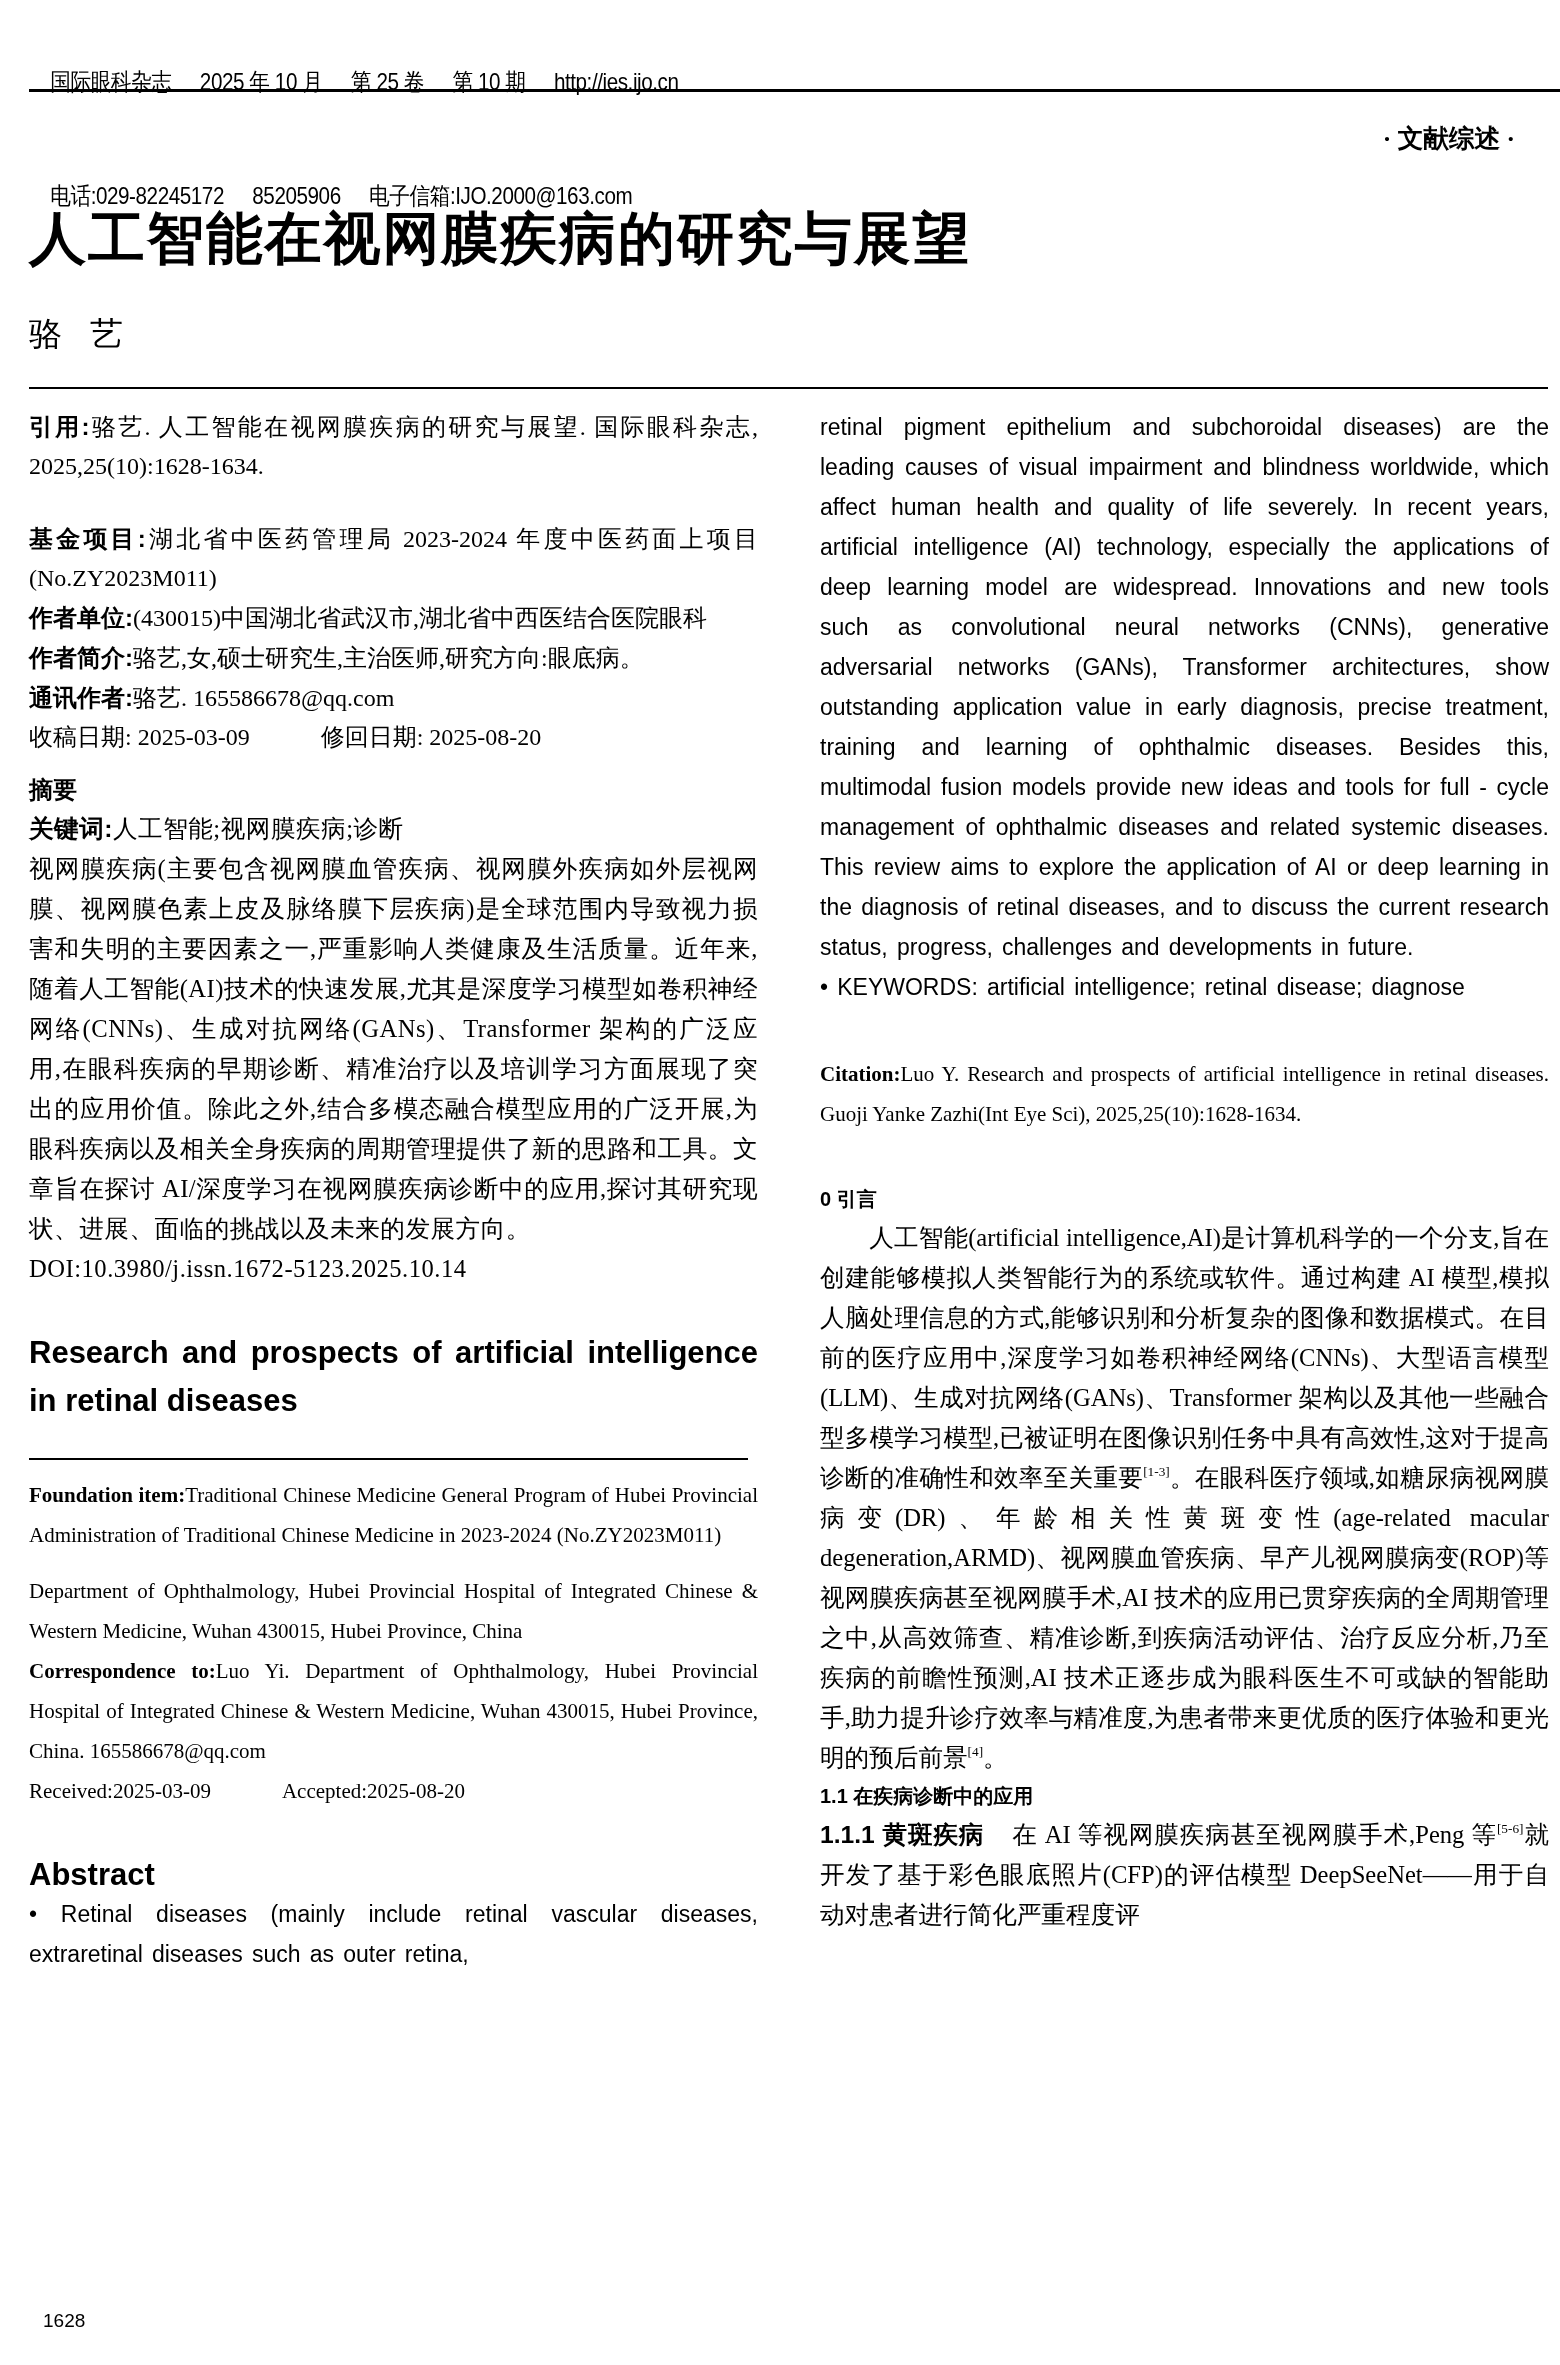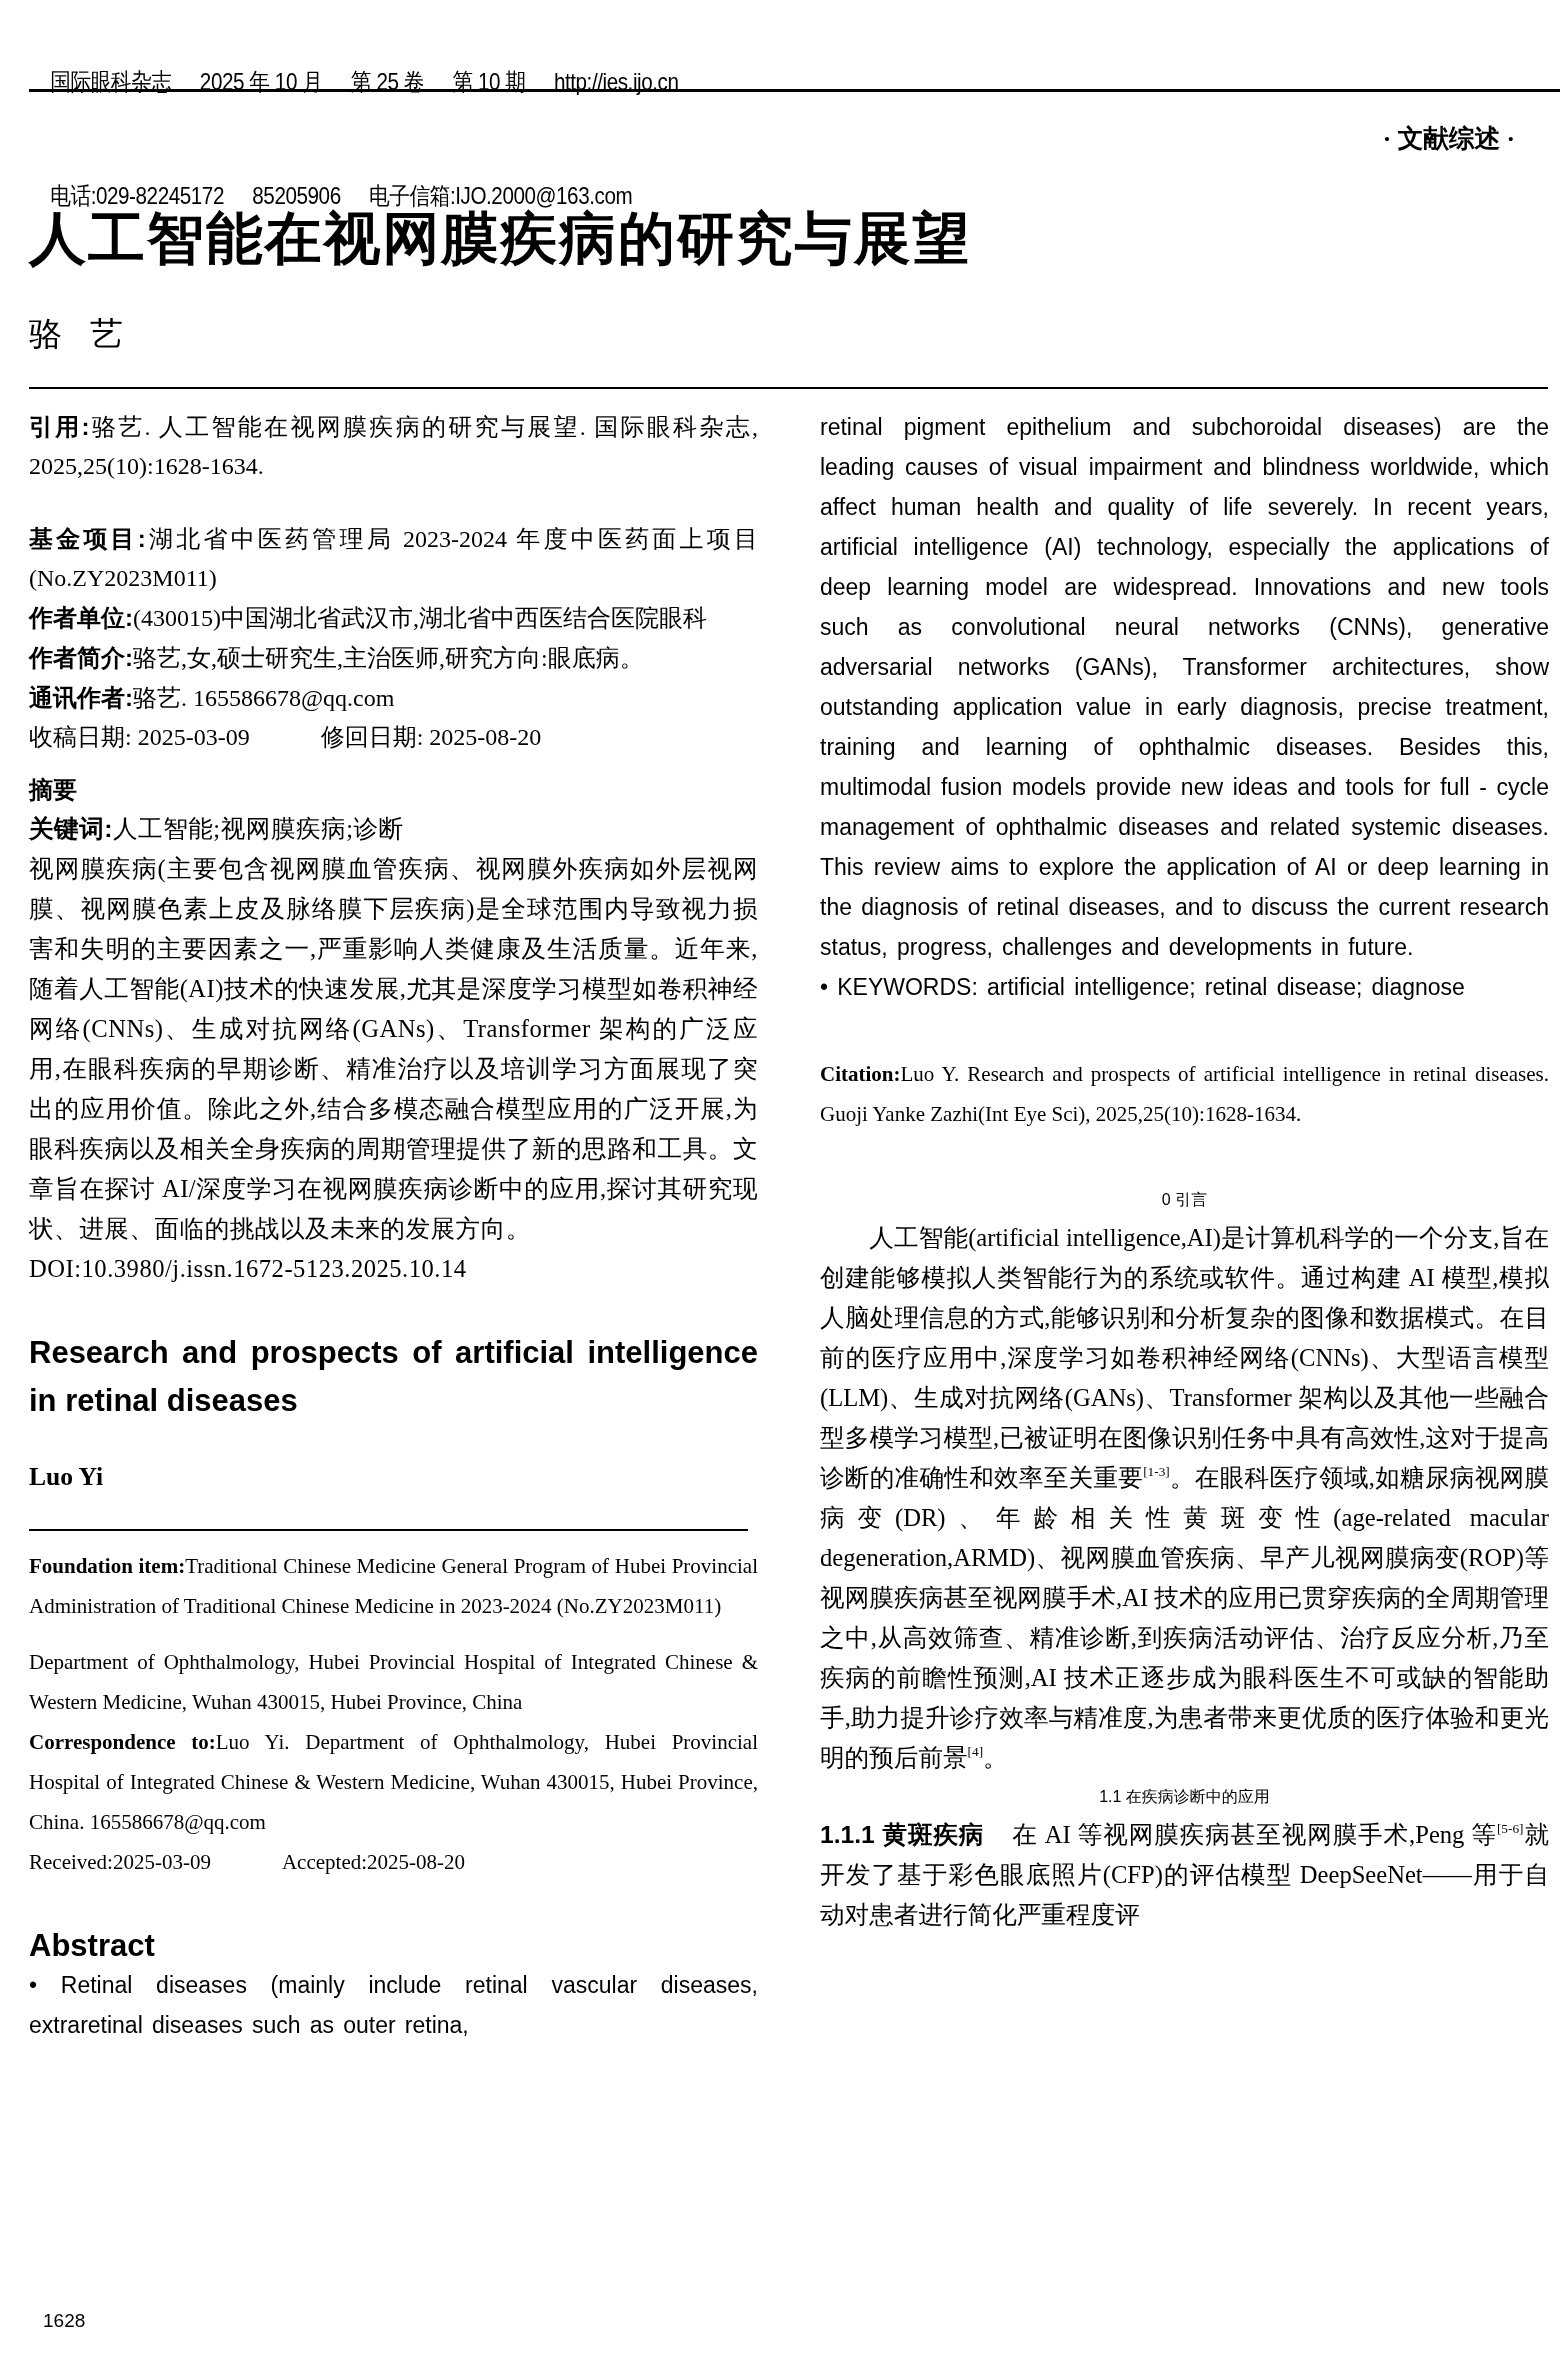--- a/index.html
+++ b/index.html
@@ -41,21 +41,21 @@
   .en-meta b { font-weight: bold; }
 
   .abstract-title { font-size: 31px; font-weight: bold; margin-top: 45px; line-height: 38px; }
   .abstract-body { font-size: 23px; line-height: 40px; text-align: justify; word-spacing: 2.8px; }
 
   .page-number { position: absolute; left: 43px; top: 2310px; font-size: 19px; }
 
   .citation-block { font-size: 21px; line-height: 40px; text-align: justify; margin-top: 47px; }
   .citation-block b { font-weight: bold; }
 
-  .h-num { font-size: 16px; font-weight: normal; line-height: 37px; text-align: center; }
+  .h-num { font-size: 20px; font-weight: bold; line-height: 37px; }
   .h-num.first { margin-top: 47px; }
   .intro-body { font-size: 24.6px; line-height: 40px; text-align: justify; text-indent: 2em; }
   .sub-body { font-size: 24.6px; line-height: 40px; text-align: justify; }
   .sub-body b { font-weight: bold; margin-right: 28px; }
   sup { font-size: 13.3px; vertical-align: 10.4px; line-height: 0; }
 </style>
 </head>
 <body>
 
 <div class="running-header sans">
@@ -81,21 +81,20 @@
   <div class="meta serif"><b>作者简介:</b><span>骆艺,女,硕士研究生,主治医师,研究方向:眼底病。</span></div>
   <div class="meta serif"><b>通讯作者:</b><span>骆艺. 165586678@qq.com</span></div>
   <div class="meta serif dates"><span>收稿日期: 2025-03-09</span><span>修回日期: 2025-08-20</span></div>
 
   <div class="zh-heading sans">摘要</div>
   <div class="zh-body serif kw"><b class="sans">关键词:</b><span>人工智能;视网膜疾病;诊断</span></div>
   <div class="zh-body serif">视网膜疾病(主要包含视网膜血管疾病、视网膜外疾病如外层视网膜、视网膜色素上皮及脉络膜下层疾病)是全球范围内导致视力损害和失明的主要因素之一,严重影响人类健康及生活质量。近年来,随着人工智能(AI)技术的快速发展,尤其是深度学习模型如卷积神经网络(CNNs)、生成对抗网络(GANs)、Transformer 架构的广泛应用,在眼科疾病的早期诊断、精准治疗以及培训学习方面展现了突出的应用价值。除此之外,结合多模态融合模型应用的广泛开展,为眼科疾病以及相关全身疾病的周期管理提供了新的思路和工具。文章旨在探讨 AI/深度学习在视网膜疾病诊断中的应用,探讨其研究现状、进展、面临的挑战以及未来的发展方向。</div>
   <div class="zh-body serif">DOI:10.3980/j.issn.1672-5123.2025.10.14</div>
 
   <div class="en-title sans">Research and prospects of artificial intelligence in retinal diseases</div>
-  <div class="en-author serif">Luo Yi</div>
   <div class="en-rule"></div>
 
   <div class="en-meta serif"><b>Foundation item:</b><span>Traditional Chinese Medicine General Program of Hubei Provincial Administration of Traditional Chinese Medicine in 2023-2024 (No.ZY2023M011)</span></div>
   <div class="en-meta serif" style="margin-top:16px">Department of Ophthalmology, Hubei Provincial Hospital of Integrated Chinese &amp; Western Medicine, Wuhan 430015, Hubei Province, China</div>
   <div class="en-meta serif" style="margin-top:0"><b>Correspondence to:</b><span>Luo Yi. Department of Ophthalmology, Hubei Provincial Hospital of Integrated Chinese &amp; Western Medicine, Wuhan 430015, Hubei Province, China. 165586678@qq.com</span></div>
   <div class="en-meta serif dates" style="margin-top:0"><span>Received:2025-03-09</span><span>Accepted:2025-08-20</span></div>
 
   <div class="abstract-title sans">Abstract</div>
   <div class="abstract-body sans">• Retinal diseases (mainly include retinal vascular diseases, extraretinal diseases such as outer retina,</div>
 </div>

